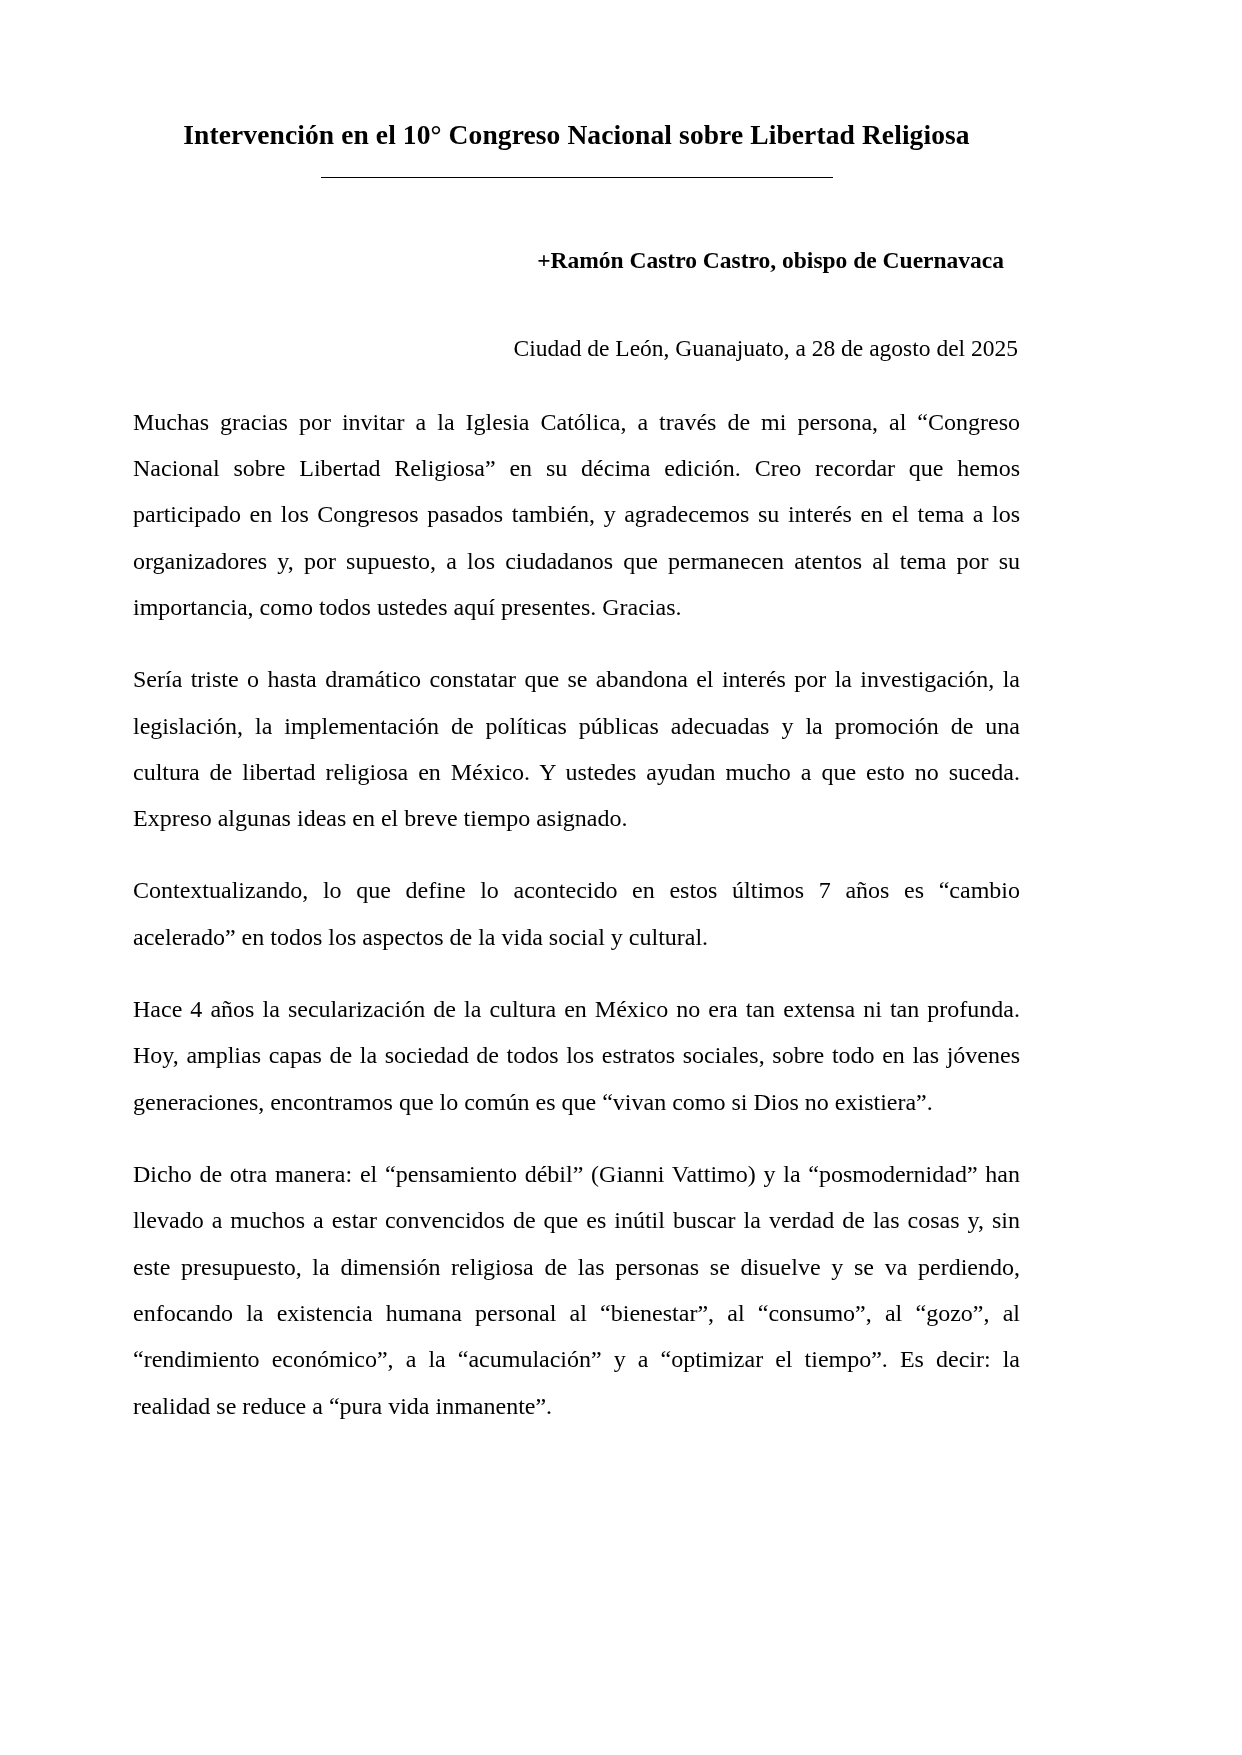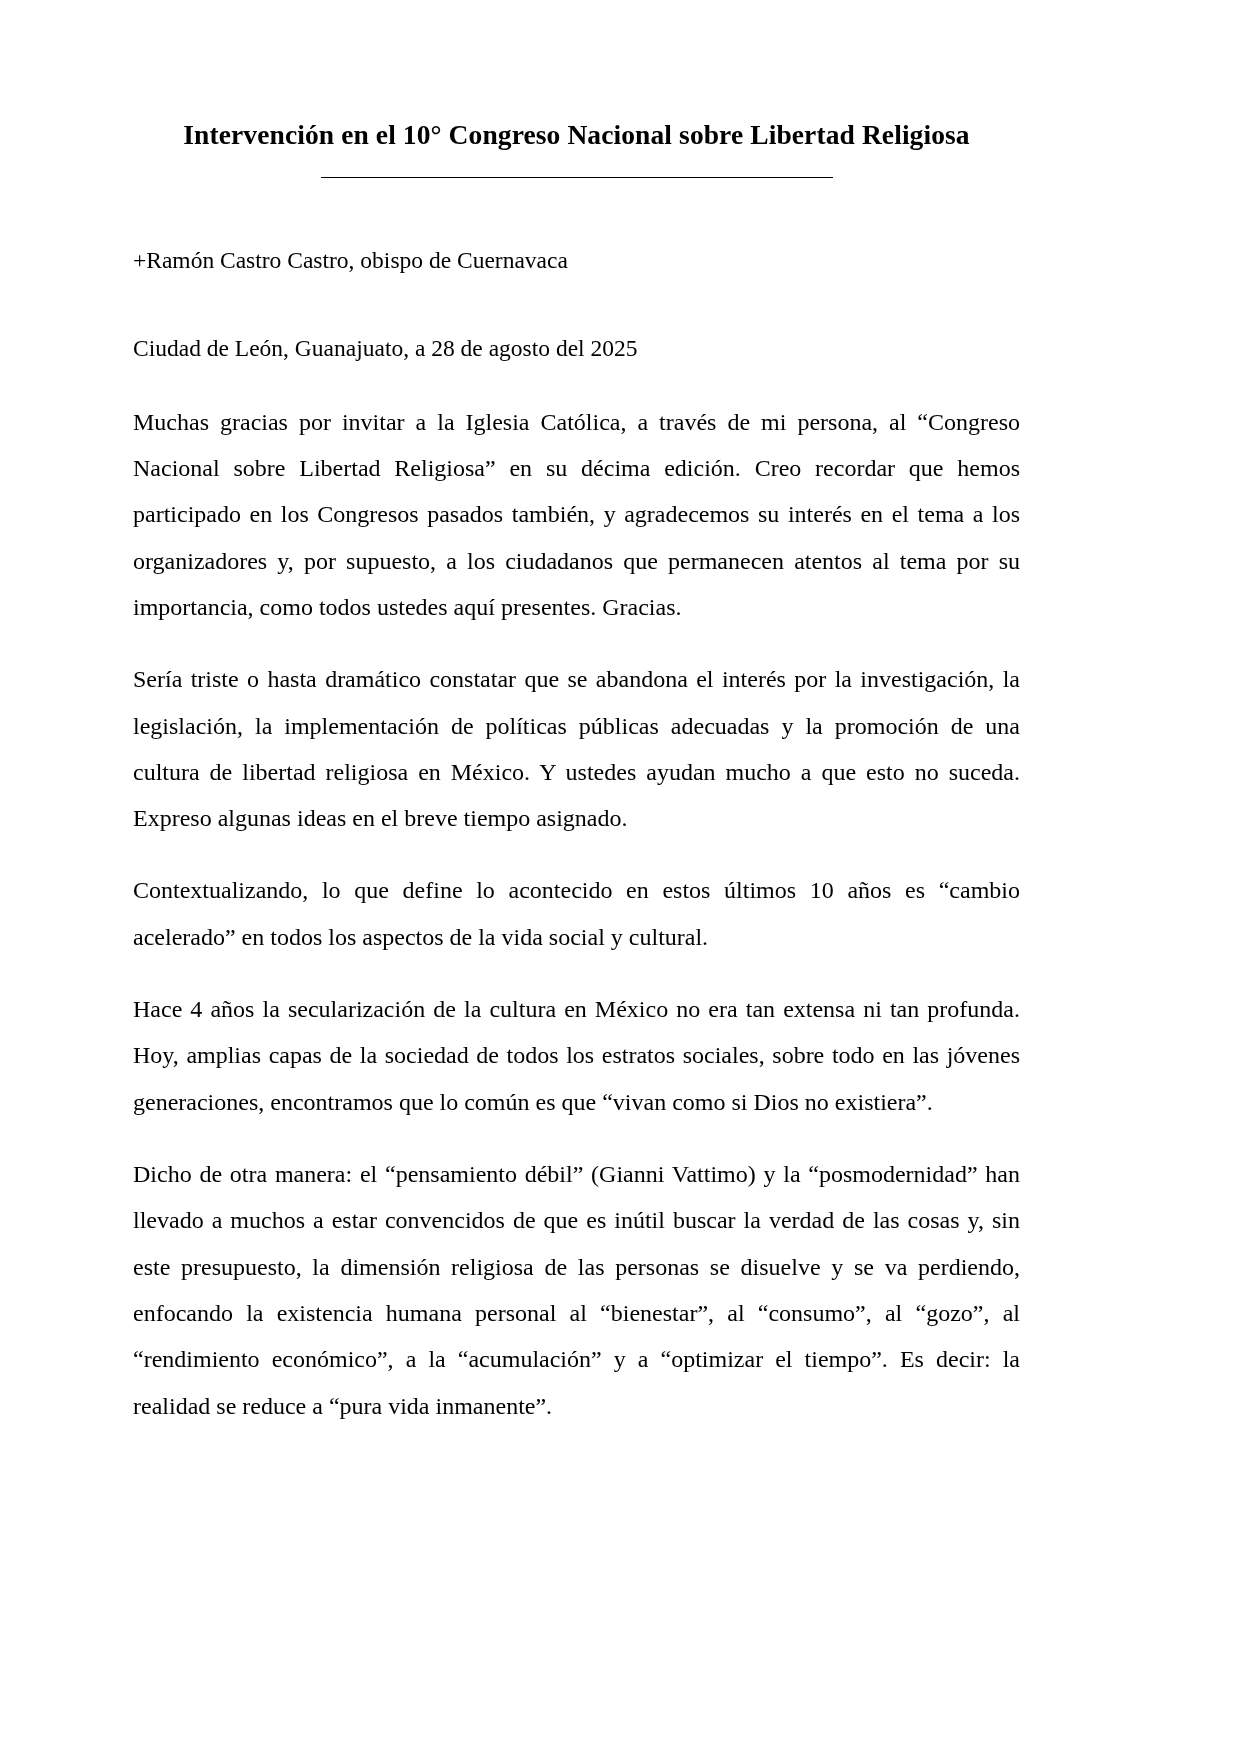--- a/index.html
+++ b/index.html
@@ -45,35 +45,35 @@
     border-bottom: 1.6px solid #000;
     vertical-align: middle;
     position: relative;
     top: 2px;
   }
   .author-block {
     margin-top: 44px;
   }
   .author-name {
     font-size: 23.5px;
-    font-weight: normal;
+    font-weight: bold;
     line-height: 1.42;
-    margin: 0;
-    text-align: left;
+    margin: 16px;
+    text-align: right;
   }
   .author-role {
     font-size: 23.5px;
     font-weight: normal;
     line-height: 1.42;
     margin: 14px 0 0 0;
     text-align: left;
   }
   .dateline {
     font-size: 23.5px;
-    text-align: left;
+    text-align: right;
     margin: 54px 0 0 0;
     line-height: 1.4;
     padding-right: 2px;
   }
   .body-copy {
     margin-top: 34px;
   }
   .para {
     font-size: 24px;
     text-align: justify;
@@ -100,18 +100,18 @@
 
   <div class="author-block">
     <p class="author-name">+Ramón Castro Castro, obispo de Cuernavaca</p>
   </div>
 
   <p class="dateline">Ciudad de León, Guanajuato, a 28 de agosto del 2025</p>
 
   <div class="body-copy">
     <p class="para">Muchas gracias por invitar a la Iglesia Católica, a través de mi persona, al “Congreso Nacional sobre Libertad Religiosa” en su décima edición. Creo recordar que hemos participado en los Congresos pasados también, y agradecemos su interés en el tema a los organizadores y, por supuesto, a los ciudadanos que permanecen atentos al tema por su importancia, como todos ustedes aquí presentes. Gracias.</p>
     <p class="para">Sería triste o hasta dramático constatar que se abandona el interés por la investigación, la legislación, la implementación de políticas públicas adecuadas y la promoción de una cultura de libertad religiosa en México. Y ustedes ayudan mucho a que esto no suceda. Expreso algunas ideas en el breve tiempo asignado.</p>
-    <p class="para">Contextualizando, lo que define lo acontecido en estos últimos 10 años es “cambio acelerado” en todos los aspectos de la vida social y cultural.</p>
+    <p class="para">Contextualizando, lo que define lo acontecido en estos últimos 7 años es “cambio acelerado” en todos los aspectos de la vida social y cultural.</p>
     <p class="para">Hace 4 años la secularización de la cultura en México no era tan extensa ni tan profunda. Hoy, amplias capas de la sociedad de todos los estratos sociales, sobre todo en las jóvenes generaciones, encontramos que lo común es que “vivan como si Dios no existiera”.</p>
     <p class="para">Dicho de otra manera: el “pensamiento débil” (Gianni Vattimo) y la “posmodernidad” han llevado a muchos a estar convencidos de que es inútil buscar la verdad de las cosas y, sin este presupuesto, la dimensión religiosa de las personas se disuelve y se va perdiendo, enfocando la existencia humana personal al “bienestar”, al “consumo”, al “gozo”, al “rendimiento económico”, a la “acumulación” y a “optimizar el tiempo”. Es decir: la realidad se reduce a “pura vida inmanente”.</p>
   </div>
 
 </div>
 
 </body></html>

